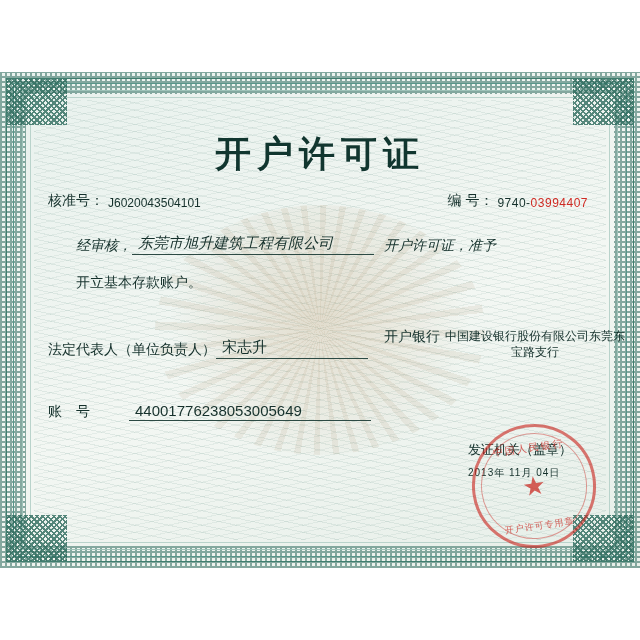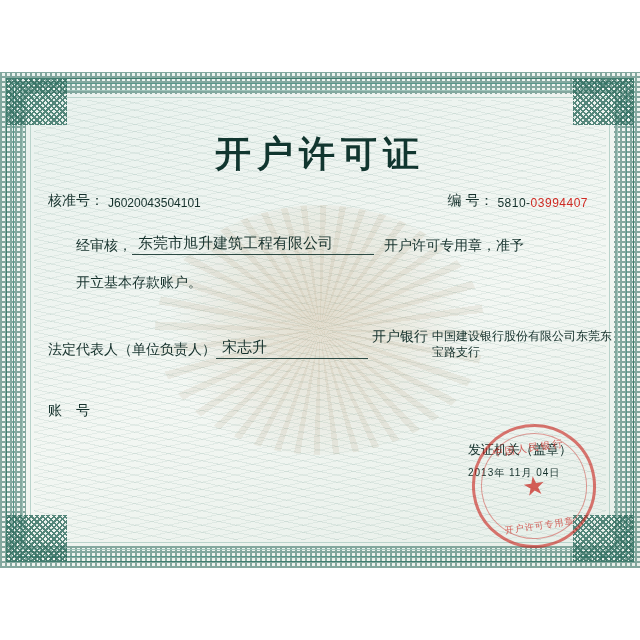--- a/index.html
+++ b/index.html
@@ -131,25 +131,25 @@
     padding: 0 6px 1px 6px;
     font-size: 15px;
     color: #16312c;
   }
   .value-plain { padding: 0 4px; font-size: 12px; }
 
   .row-approve { left: 8px; top: 86px; }
   .row-number  { right: 8px; top: 86px; }
   .num-red { color: #cf2a23; letter-spacing: .5px; }
 
-  .row-body1 { left: 36px; top: 128px; }
+  .row-body1 { left: 36px; top: 128px; font-style: italic; }
   .row-body2 { left: 36px; top: 168px; font-size: 15px; justify-content: flex-end; }
 
   .row-legal { left: 8px; top: 232px; justify-content: center; }
-  .row-bank  { left: 332px; top: 222px; align-items: flex-start; }
+  .row-bank  { left: 344px; top: 222px; align-items: flex-start; text-align: center; }
   .bank-val {
     display: inline-block;
     white-space: normal;
     width: 182px;
     line-height: 1.35;
     font-size: 12px;
     padding-left: 4px;
   }
 
   .row-account { left: 8px; top: 296px; gap: 39px; }
@@ -234,46 +234,47 @@
 
       <div class="title">开户许可证</div>
 
       <div class="row row-approve">
         <span class="label">核准号：</span>
         <span class="value-plain">J6020043504101</span>
       </div>
 
       <div class="row row-number">
         <span class="label">编 号：</span>
-        <span class="value-plain num-red" style="padding-right:0;color:#14302b">5810-</span>
+        <span class="value-plain num-red" style="padding-right:0;color:#14302b">9740-</span>
         <span class="value-plain num-red" style="padding-left:0">03994407</span>
       </div>
 
       <div class="row row-body1">
         <span class="label">经审核，</span>
         <span class="value-line" style="min-width:230px">东莞市旭升建筑工程有限公司</span>
-        <span class="label" style="padding-left:10px">开户许可专用章，准予</span>
+        <span class="label" style="padding-left:10px">开户许可证，准予</span>
       </div>
 
       <div class="row row-body2">
         <span class="label">开立基本存款账户。</span>
       </div>
 
       <div class="row row-legal">
         <span class="label">法定代表人（单位负责人）</span>
         <span class="value-line" style="min-width:140px">宋志升</span>
       </div>
 
       <div class="row row-bank">
         <span class="label">开户银行</span>
         <span class="bank-val">中国建设银行股份有限公司东莞东宝路支行</span>
       </div>
 
       <div class="row row-account">
         <span class="label">账　号</span>
+        <span class="value-line" style="min-width:230px">44001776238053005649</span>
       </div>
 
       <div class="issuer">
         <div>发证机关（盖章）</div>
         <div class="date">2013年 11月 04日</div>
       </div>
 
       <div class="seal">
         <div class="seal-text-top">中国人民银行</div>
         <div class="seal-star">★</div>

